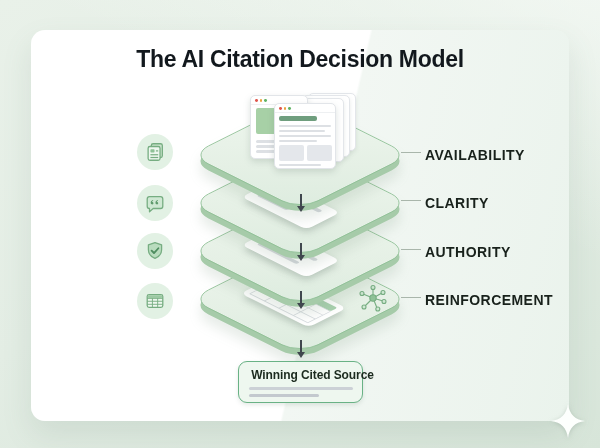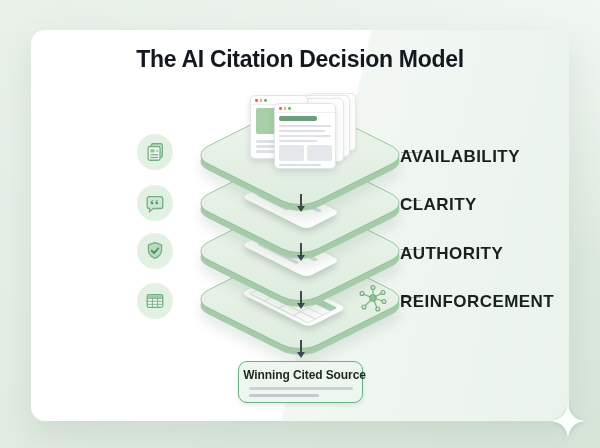--- a/index.html
+++ b/index.html
@@ -40,21 +40,21 @@
   }
   .pc-a{width:92px;height:48px;margin:-24px 0 0 -46px;transform:translate(-4px,9px);}
   .pc-b{width:96px;height:54px;margin:-27px 0 0 -48px;transform:translate(-2px,7px);}
   
   .arrow{position:absolute;left:300px;width:2px;background:#40474e;}
   .arrow:after{
     content:"";position:absolute;left:-3.5px;bottom:-6px;
     border-left:4.5px solid transparent;border-right:4.5px solid transparent;border-top:6.5px solid #40474e;
   }
   
-  .lbl{position:absolute;left:400px;font-size:17px;font-weight:700;letter-spacing:.45px;color:#18211b;}
+  .lbl{position:absolute;left:425px;font-size:14px;font-weight:700;letter-spacing:.45px;color:#18211b;}
   .lbl-line{position:absolute;left:401px;width:20px;height:1.3px;background:#a9b6ab;}
   
   .circ{
     position:absolute;left:137px;width:36px;height:36px;border-radius:50%;
     background:#e2f1e4;display:flex;align-items:center;justify-content:center;
   }
   
   .bstack{position:absolute;left:250px;top:93px;width:106px;height:76px;}
   .sheet{position:absolute;background:#fff;border:1px solid #e3e6ea;border-radius:5px;box-shadow:0 2px 4px rgba(130,145,135,.18);}
   .win{position:absolute;background:#fff;border:1px solid #e2e5e9;border-radius:5px;box-shadow:0 3px 6px rgba(120,140,128,.25);overflow:hidden;}
@@ -63,21 +63,21 @@
   .d-red{left:4px;background:#e0574e;}
   .d-amb{left:8.5px;background:#eaa33c;}
   .d-grn{left:13px;background:#5fb364;}
   .bar{position:absolute;border-radius:2px;background:#dde0e4;}
   
   .result{
     position:absolute;left:238px;top:361px;width:125px;height:42px;border-radius:9px;
     background:#eef7ef;border:1.2px solid #69b285;box-sizing:border-box;
     box-shadow:0 2px 4px rgba(110,140,120,.18);
   }
-  .result-text{position:absolute;left:4px;top:6px;width:100%;text-align:center;font-size:12px;font-weight:700;color:#1b2a1e;letter-spacing:-.1px;}
+  .result-text{position:absolute;left:12px;top:6px;width:100%;text-align:center;font-size:12px;font-weight:700;color:#1b2a1e;letter-spacing:-.1px;}
   .r-line{position:absolute;left:10px;height:2.6px;border-radius:2px;}
   .sparkle{position:absolute;left:551px;top:404px;filter:drop-shadow(0 1px 2px rgba(150,170,155,.5));}
 </style>
 </head>
 <body>
 
 <div class="bg-sheen"></div>
 <div class="card"></div>
 <div class="title">The AI Citation Decision Model</div>
 

